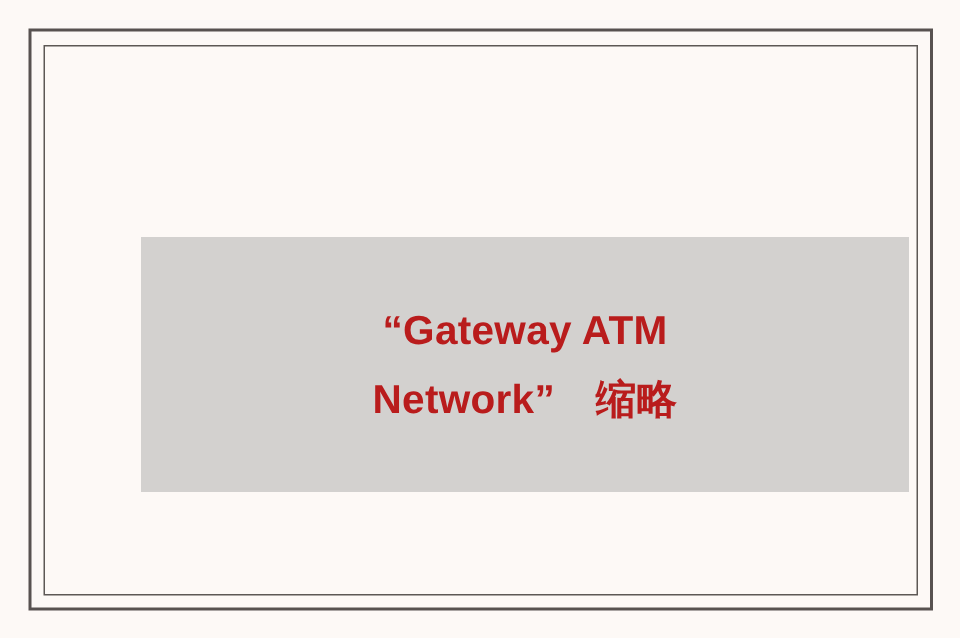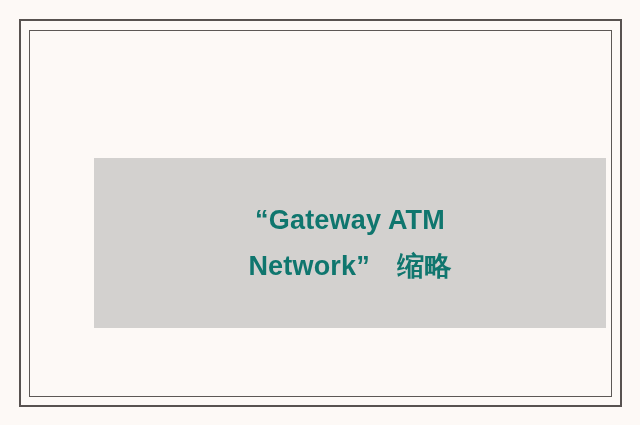--- a/index.html
+++ b/index.html
@@ -56,21 +56,21 @@
     height: 170px;
     background: #d3d1cf;
     display: flex;
     align-items: center;
     justify-content: center;
     box-sizing: border-box;
     padding: 0 16px;
   }
 
   .placeholder-caption {
-    color: #0f766e;
+    color: #b91c1c;
     font-family: "Liberation Sans", "DejaVu Sans", sans-serif;
     font-weight: bold;
     font-size: 27px;
     line-height: 46px;
     text-align: center;
     letter-spacing: 0.2px;
     max-width: 225px;
     word-break: break-word;
     white-space: pre-wrap;
     -webkit-font-smoothing: antialiased;

